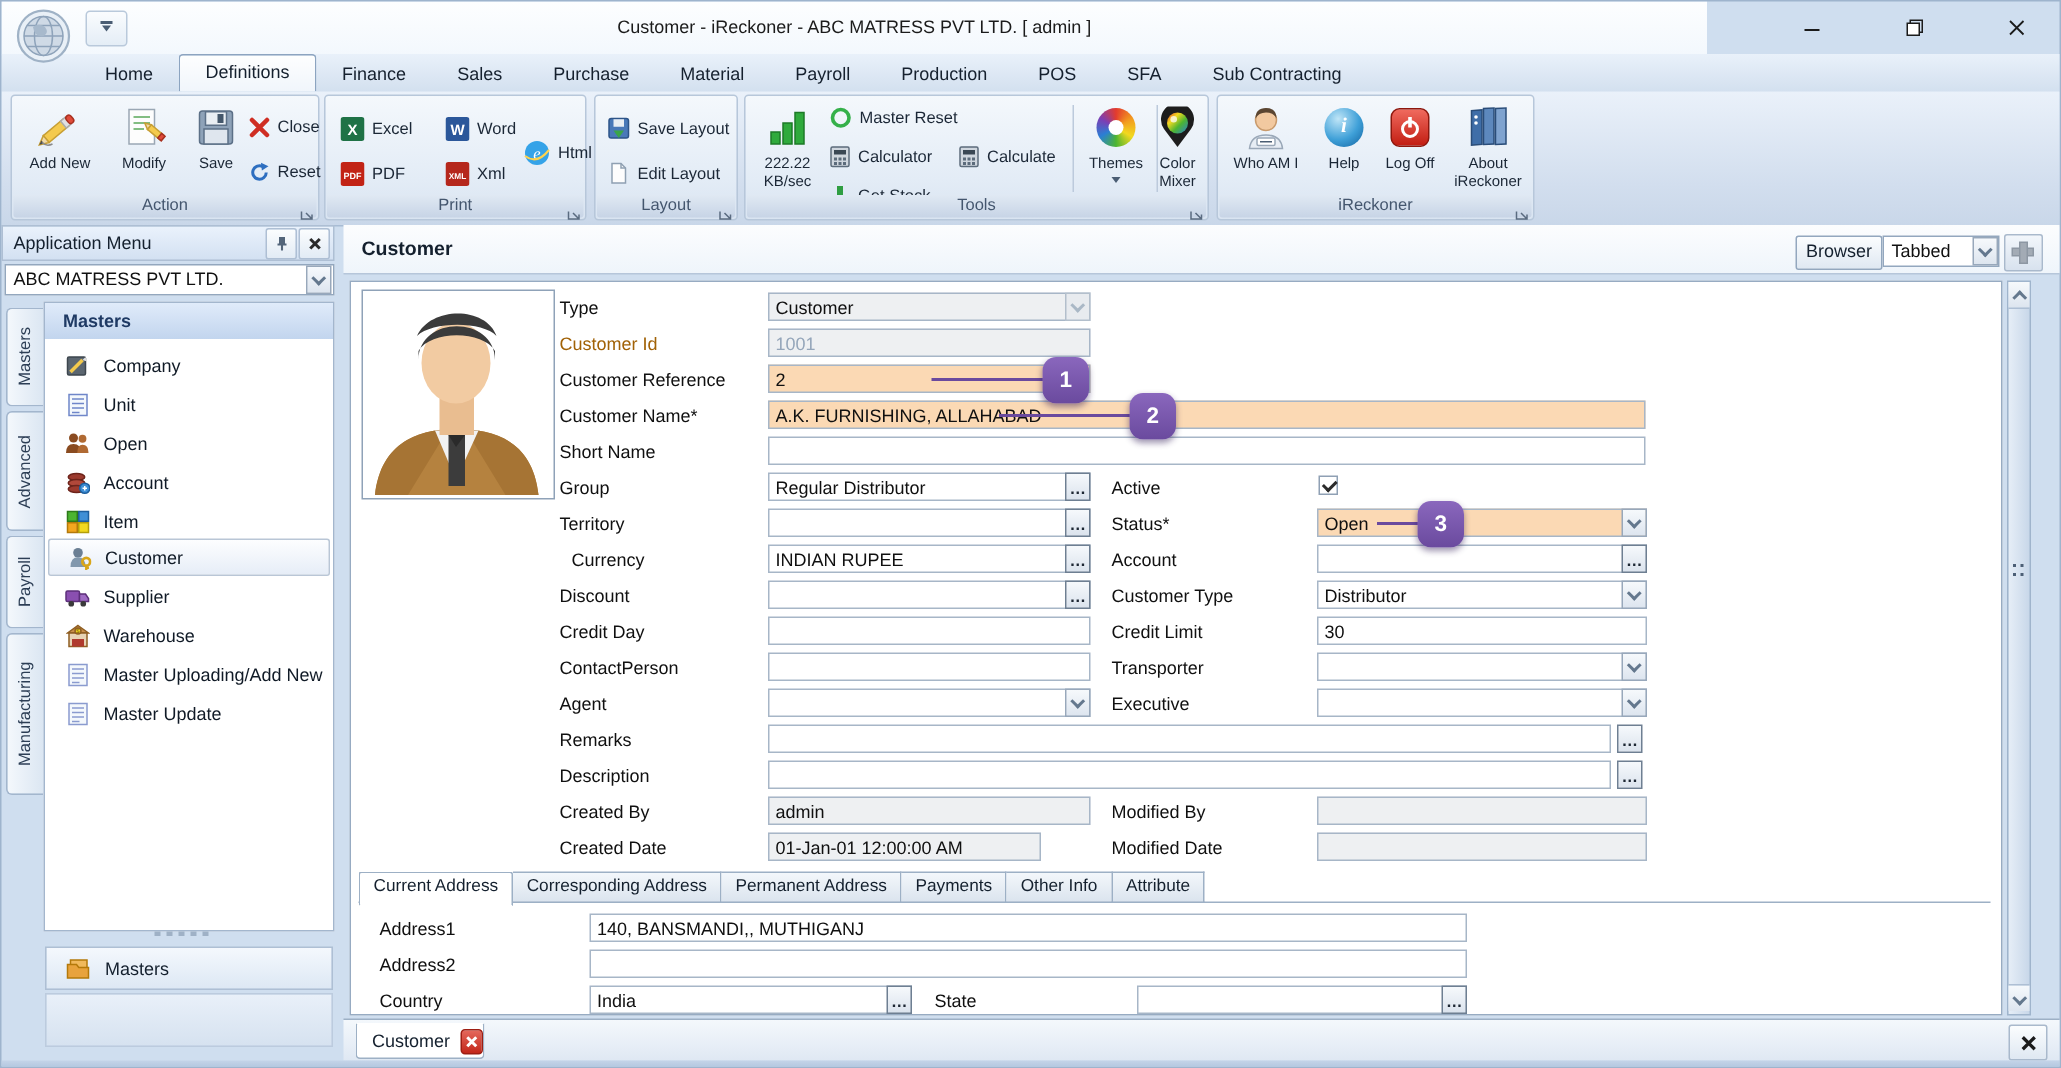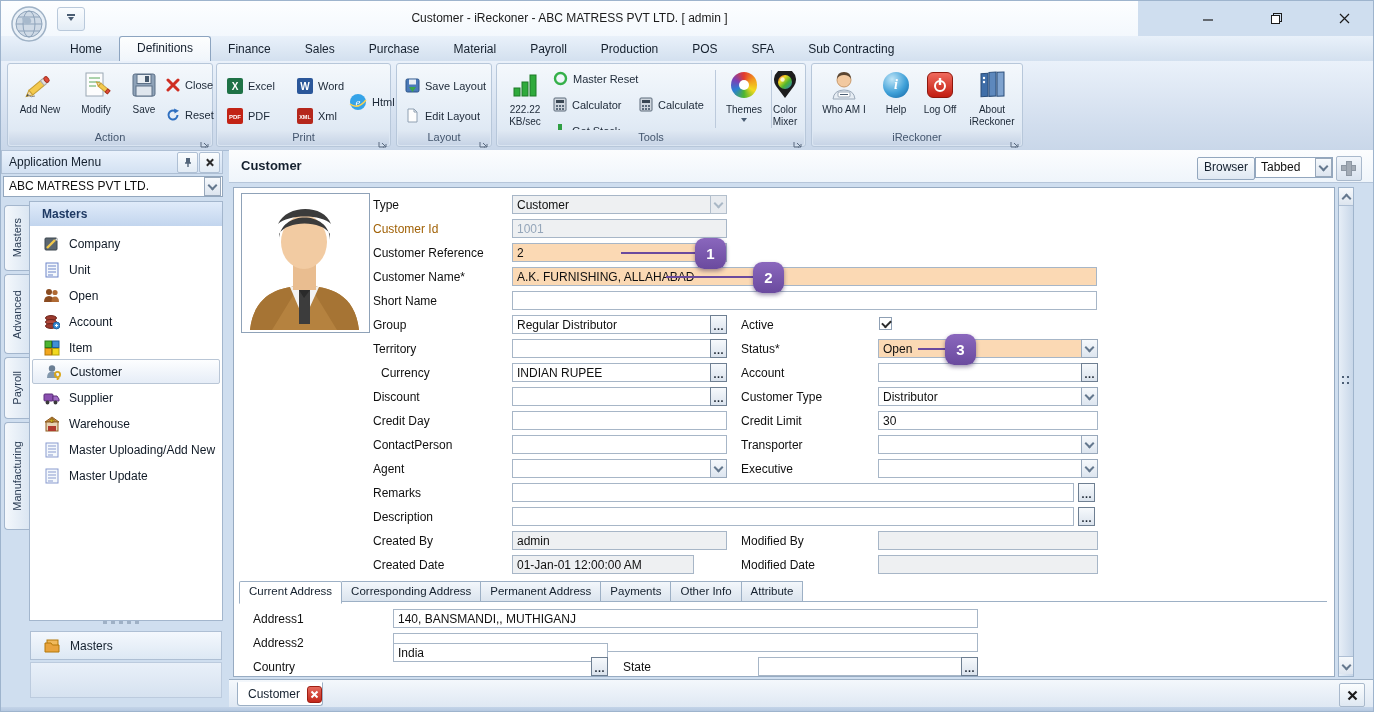--- a/index.html
+++ b/index.html
@@ -763,21 +763,21 @@
   <div class="atab">Payments</div>
   <div class="atab">Other Info</div>
   <div class="atab">Attribute</div>
 </div>
 
 <div class="fl" style="left:252px;top:611px">Address1</div>
 <input class="ti" style="left: 392px; top: 608px; width: 585px;" value="140, BANSMANDI,, MUTHIGANJ">
 <div class="fl" style="left:252px;top:635px">Address2</div>
 <input class="ti" style="left: 392px; top: 632px; width: 585px;" value="">
 <div class="fl" style="left:252px;top:659px">Country</div>
-<input class="ti" style="left: 392px; top: 642px; width: 215px;" value="India">
+<input class="ti" style="left: 392px; top: 656px; width: 215px;" value="India">
 <div class="dotsbox" style="left:590px;top:656px"></div>
 <div class="fl" style="left:622px;top:659px">State</div>
 <input class="ti" style="left: 757px; top: 656px; width: 220px;" value="">
 <div class="dotsbox" style="left:960px;top:656px"></div>
 
 <div class="rstrip"></div>
 <div class="rsbtn up" style="top:187px">
     <div class="vv"></div>
   </div>
 <div class="rgrip">

